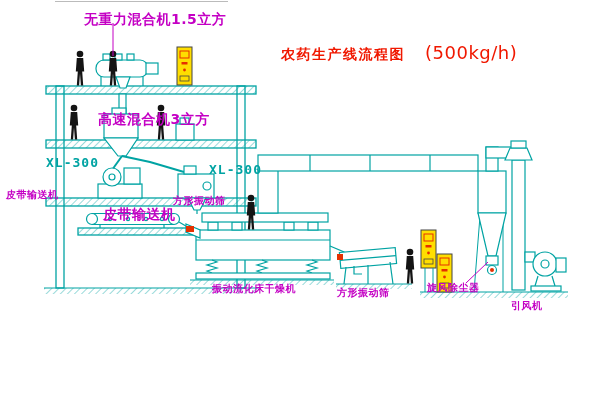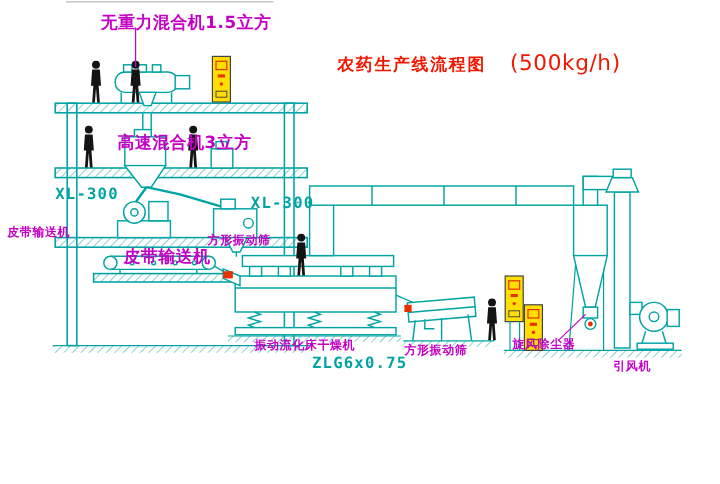--- a/index.html
+++ b/index.html
@@ -209,18 +209,17 @@
   </div>
 
   <div class="lbl mag sm" style="left:84px;top:12px">无重力混合机1.5立方</div>
   <div class="lbl mag sm" style="left:98px;top:112px">高速混合机3立方</div>
   <div class="lbl cyanm" style="left:13px;top:156px">XL-300</div>
   <div class="lbl mag" style="left:6px;top:190px">皮带输送机</div>
   <div class="lbl cyanm" style="left:176px;top:163px">XL-300</div>
   <div class="lbl mag" style="left:173px;top:196px">方形振动筛</div>
   <div class="lbl mag sm" style="left:103px;top:207px">皮带输送机</div>
   <div class="lbl mag" style="left:212px;top:284px">振动流化床干燥机</div>
-  <div class="lbl cyanm" style="left:227px;top:297px">ZLG6x0.75</div>
   <div class="lbl mag" style="left:337px;top:288px">方形振动筛</div>
   <div class="lbl mag" style="left:427px;top:283px">旋风除尘器</div>
   <div class="lbl mag" style="left:511px;top:301px">引风机</div>
 
 </div>
 
 </body></html>

